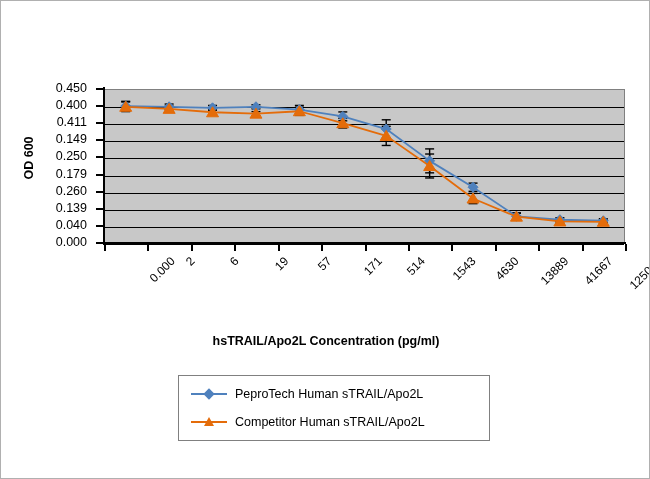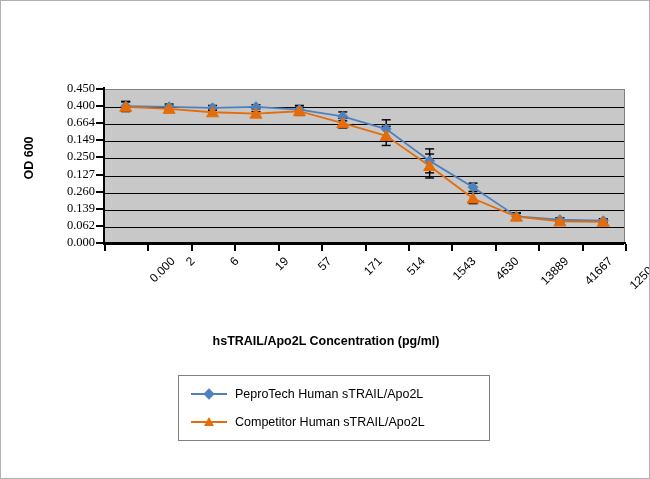--- a/index.html
+++ b/index.html
@@ -63,27 +63,26 @@
   }
   .y-tick {
     position: absolute;
     left: 95px;
     width: 8px;
     height: 2px;
     background: #000000;
   }
   .y-label {
     position: absolute;
-    right: 0;
+    right: 8px;
     width: 46px;
     text-align: right;
     font-size: 12.5px;
     color: #000000;
     transform: translateY(-8px);
-    font-family: Liberation Serif, serif;
   }
   .y-labels-holder {
     position: absolute;
     left: 44px;
     top: 0;
     width: 50px;
     height: 479px;
   }
   .axis-title-y {
     position: absolute;
@@ -231,27 +230,27 @@
       <div class="y-tick" style="top: 155.444px;"></div>
       <div class="y-tick" style="top: 172.556px;"></div>
       <div class="y-tick" style="top: 189.667px;"></div>
       <div class="y-tick" style="top: 206.778px;"></div>
       <div class="y-tick" style="top: 223.889px;"></div>
       <div class="y-tick" style="top: 241px;"></div>
     </div>
   <div class="y-labels-holder" id="y-labels">
       <div class="y-label" style="top: 88px;">0.450</div>
       <div class="y-label" style="top: 105.111px;">0.400</div>
-      <div class="y-label" style="top: 122.222px;">0.664</div>
+      <div class="y-label" style="top: 122.222px;">0.411</div>
       <div class="y-label" style="top: 139.333px;">0.149</div>
       <div class="y-label" style="top: 156.444px; text-align: right;">0.250</div>
-      <div class="y-label" style="top: 173.556px;">0.127</div>
+      <div class="y-label" style="top: 173.556px;">0.179</div>
       <div class="y-label" style="top: 190.667px;">0.260</div>
       <div class="y-label" style="top: 207.778px;">0.139</div>
-      <div class="y-label" style="top: 224.889px;">0.062</div>
+      <div class="y-label" style="top: 224.889px;">0.040</div>
       <div class="y-label" style="top: 242px;">0.000</div>
     </div>
   <div class="axis-title-y">OD 600</div>
 
   <div class="x-axis-line"></div>
   <div id="x-ticks">
       <div class="x-tick" style="left: 103px;"></div>
       <div class="x-tick" style="left: 146.417px;"></div>
       <div class="x-tick" style="left: 189.833px;"></div>
       <div class="x-tick" style="left: 233.25px;"></div>

